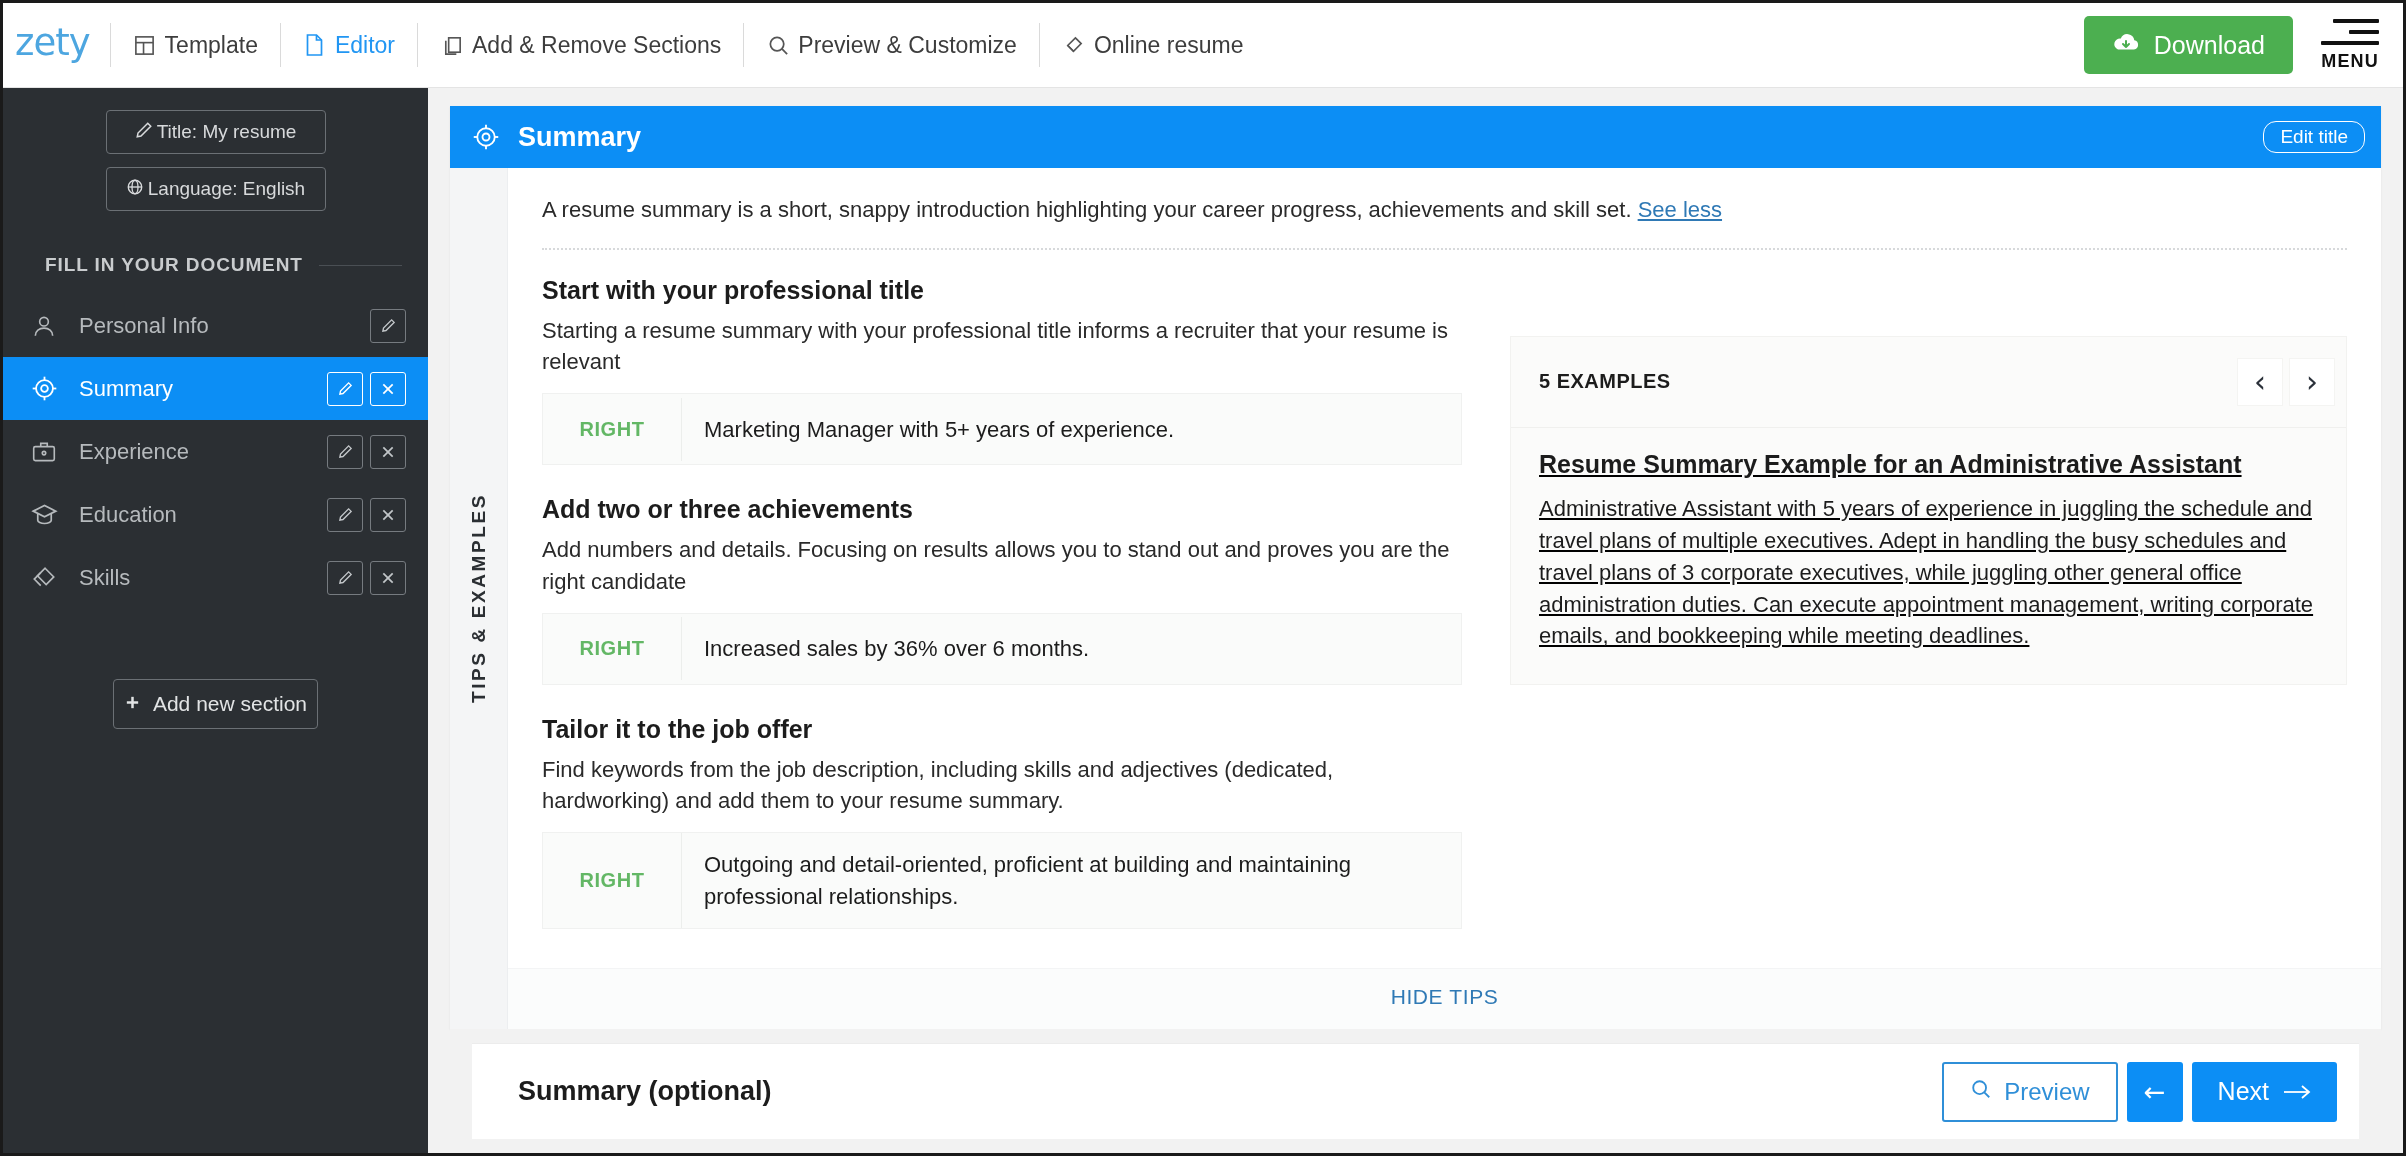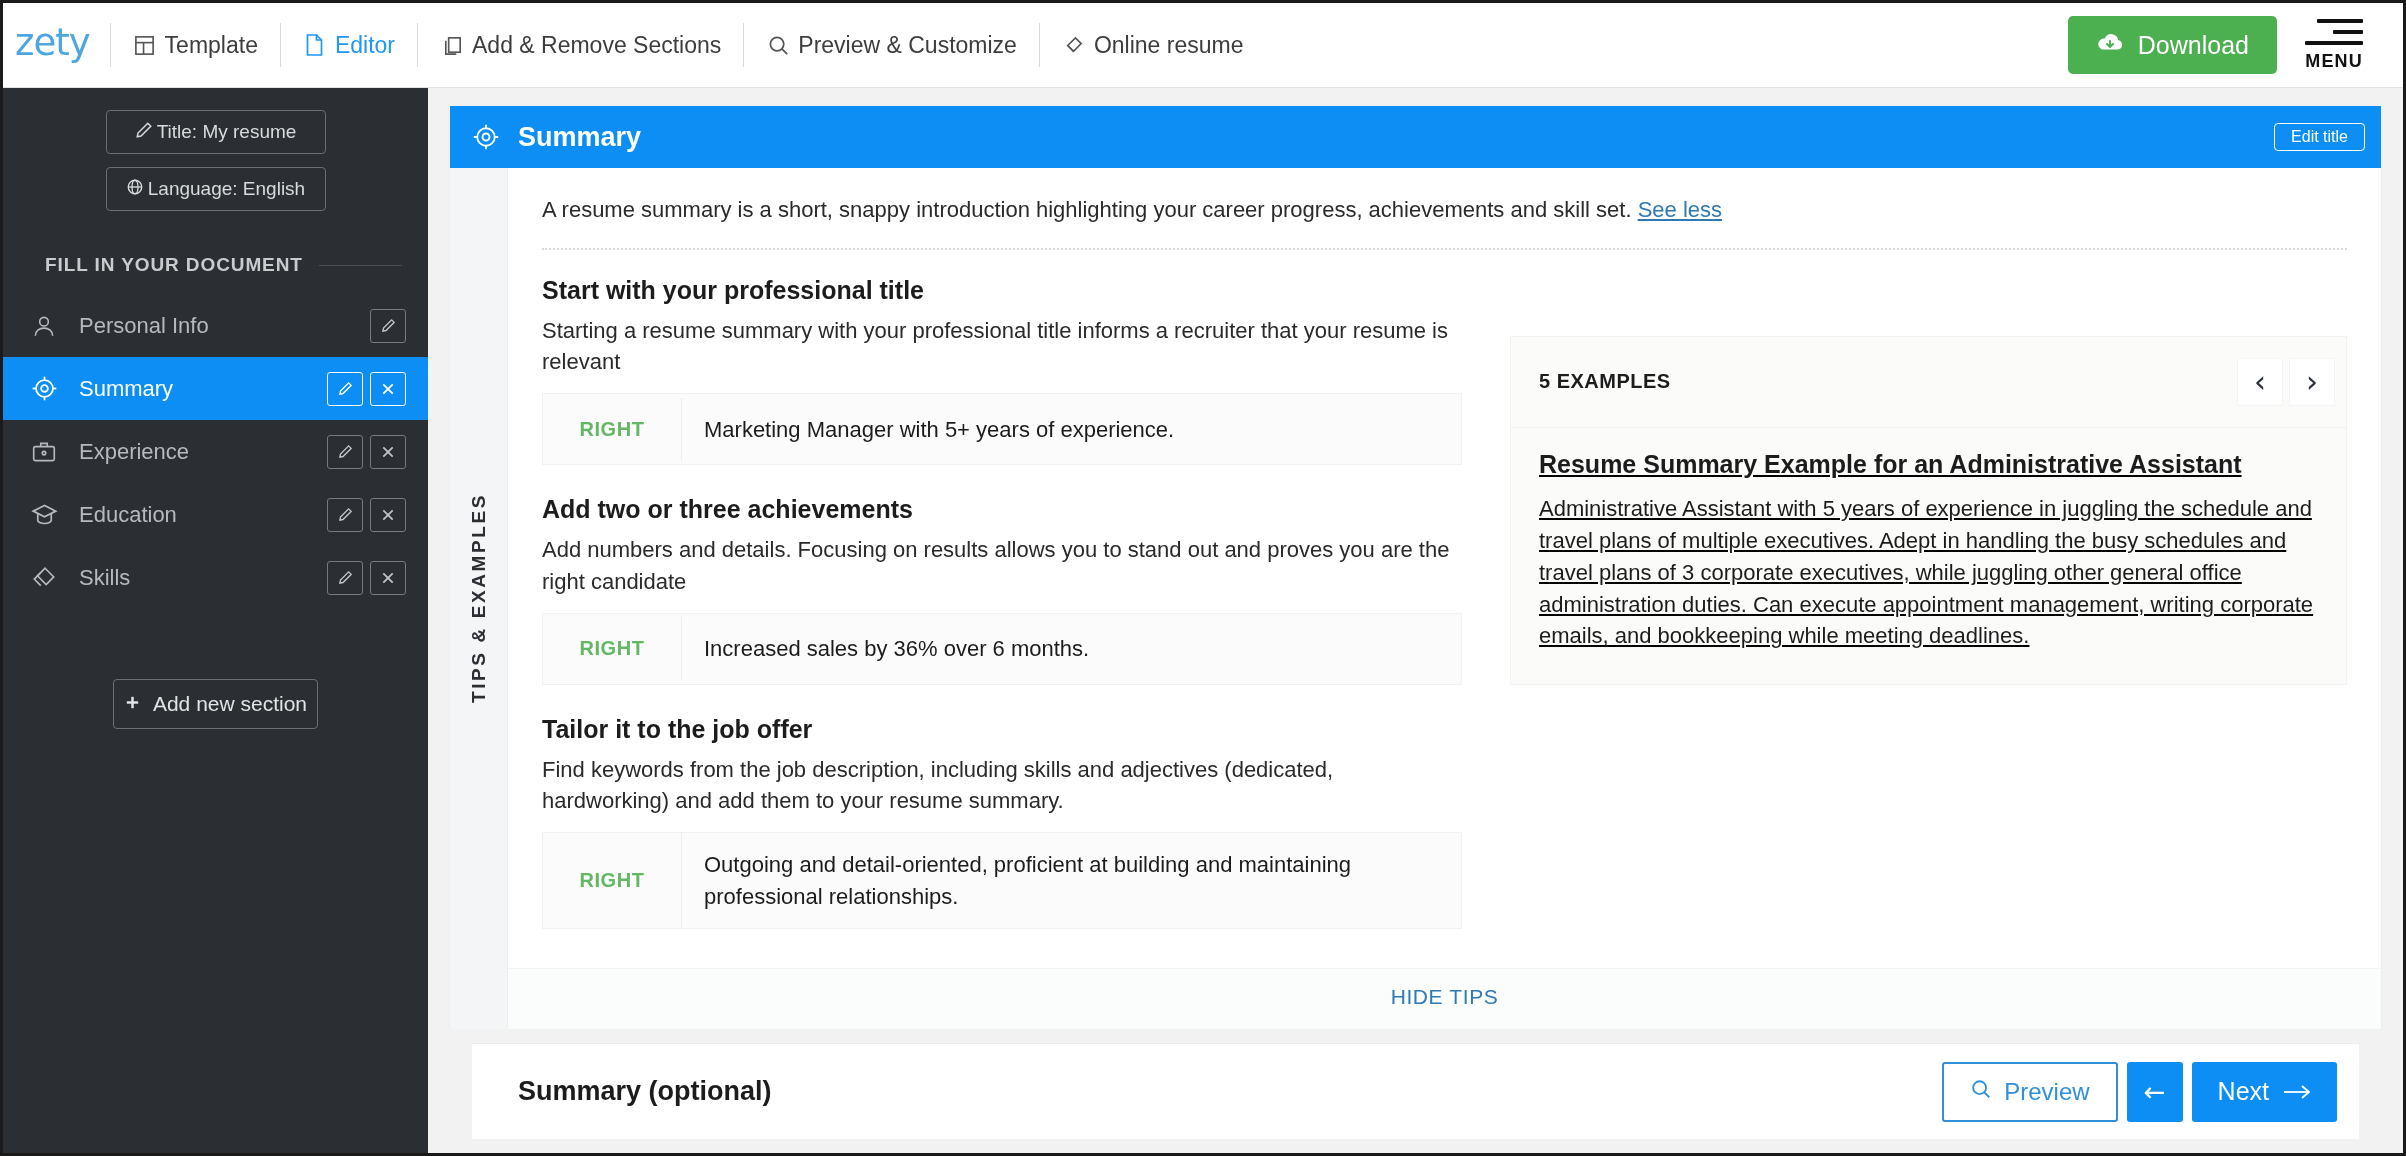--- a/index.html
+++ b/index.html
@@ -47,21 +47,21 @@
     cursor: pointer;
     white-space: nowrap;
   }
   .navitem.active { color: #2196f3; }
   .navitem .ic { display:flex; align-items:center; justify-content:center; width:24px; height:24px; }
   .navitem .ic svg { display:block; }
 
   .topright {
     margin-left: auto;
     display: flex; align-items: center; gap: 28px;
-    padding-right: 40px;
+    padding-right: 24px;
   }
   .dlbtn {
     background: #4caf50;
     color: #fff;
     border: none;
     border-radius: 5px;
     height: 58px;
     padding: 0 28px;
     font-size: 25px;
     display: flex; align-items: center; gap: 14px;
@@ -171,24 +171,24 @@
     height: 62px;
     display: flex; align-items: center;
     padding: 0 16px 0 22px;
     flex: 0 0 62px;
   }
   .sumhead .hic { margin-right: 18px; display:flex; }
   .sumhead .htitle { color:#fff; font-size:27px; font-weight:bold; }
   .edittitle {
     margin-left: auto;
     border: 1px solid #ffffff;
-    border-radius: 4px;
+    border-radius: 13px;
     color: #ffffff;
     background: transparent;
-    font-size: 16px;
+    font-size: 19px;
     padding: 4px 16px;
     cursor: pointer;
     font-family: "Liberation Sans", sans-serif;
   }
 
   .tipsregion { flex:1; display:flex; min-height:0; position:relative; background:#f7f8f9; }
   .tipsrail {
     width: 58px; flex: 0 0 58px;
     background: #f4f5f6;
     display: flex; align-items: center; justify-content: center;

